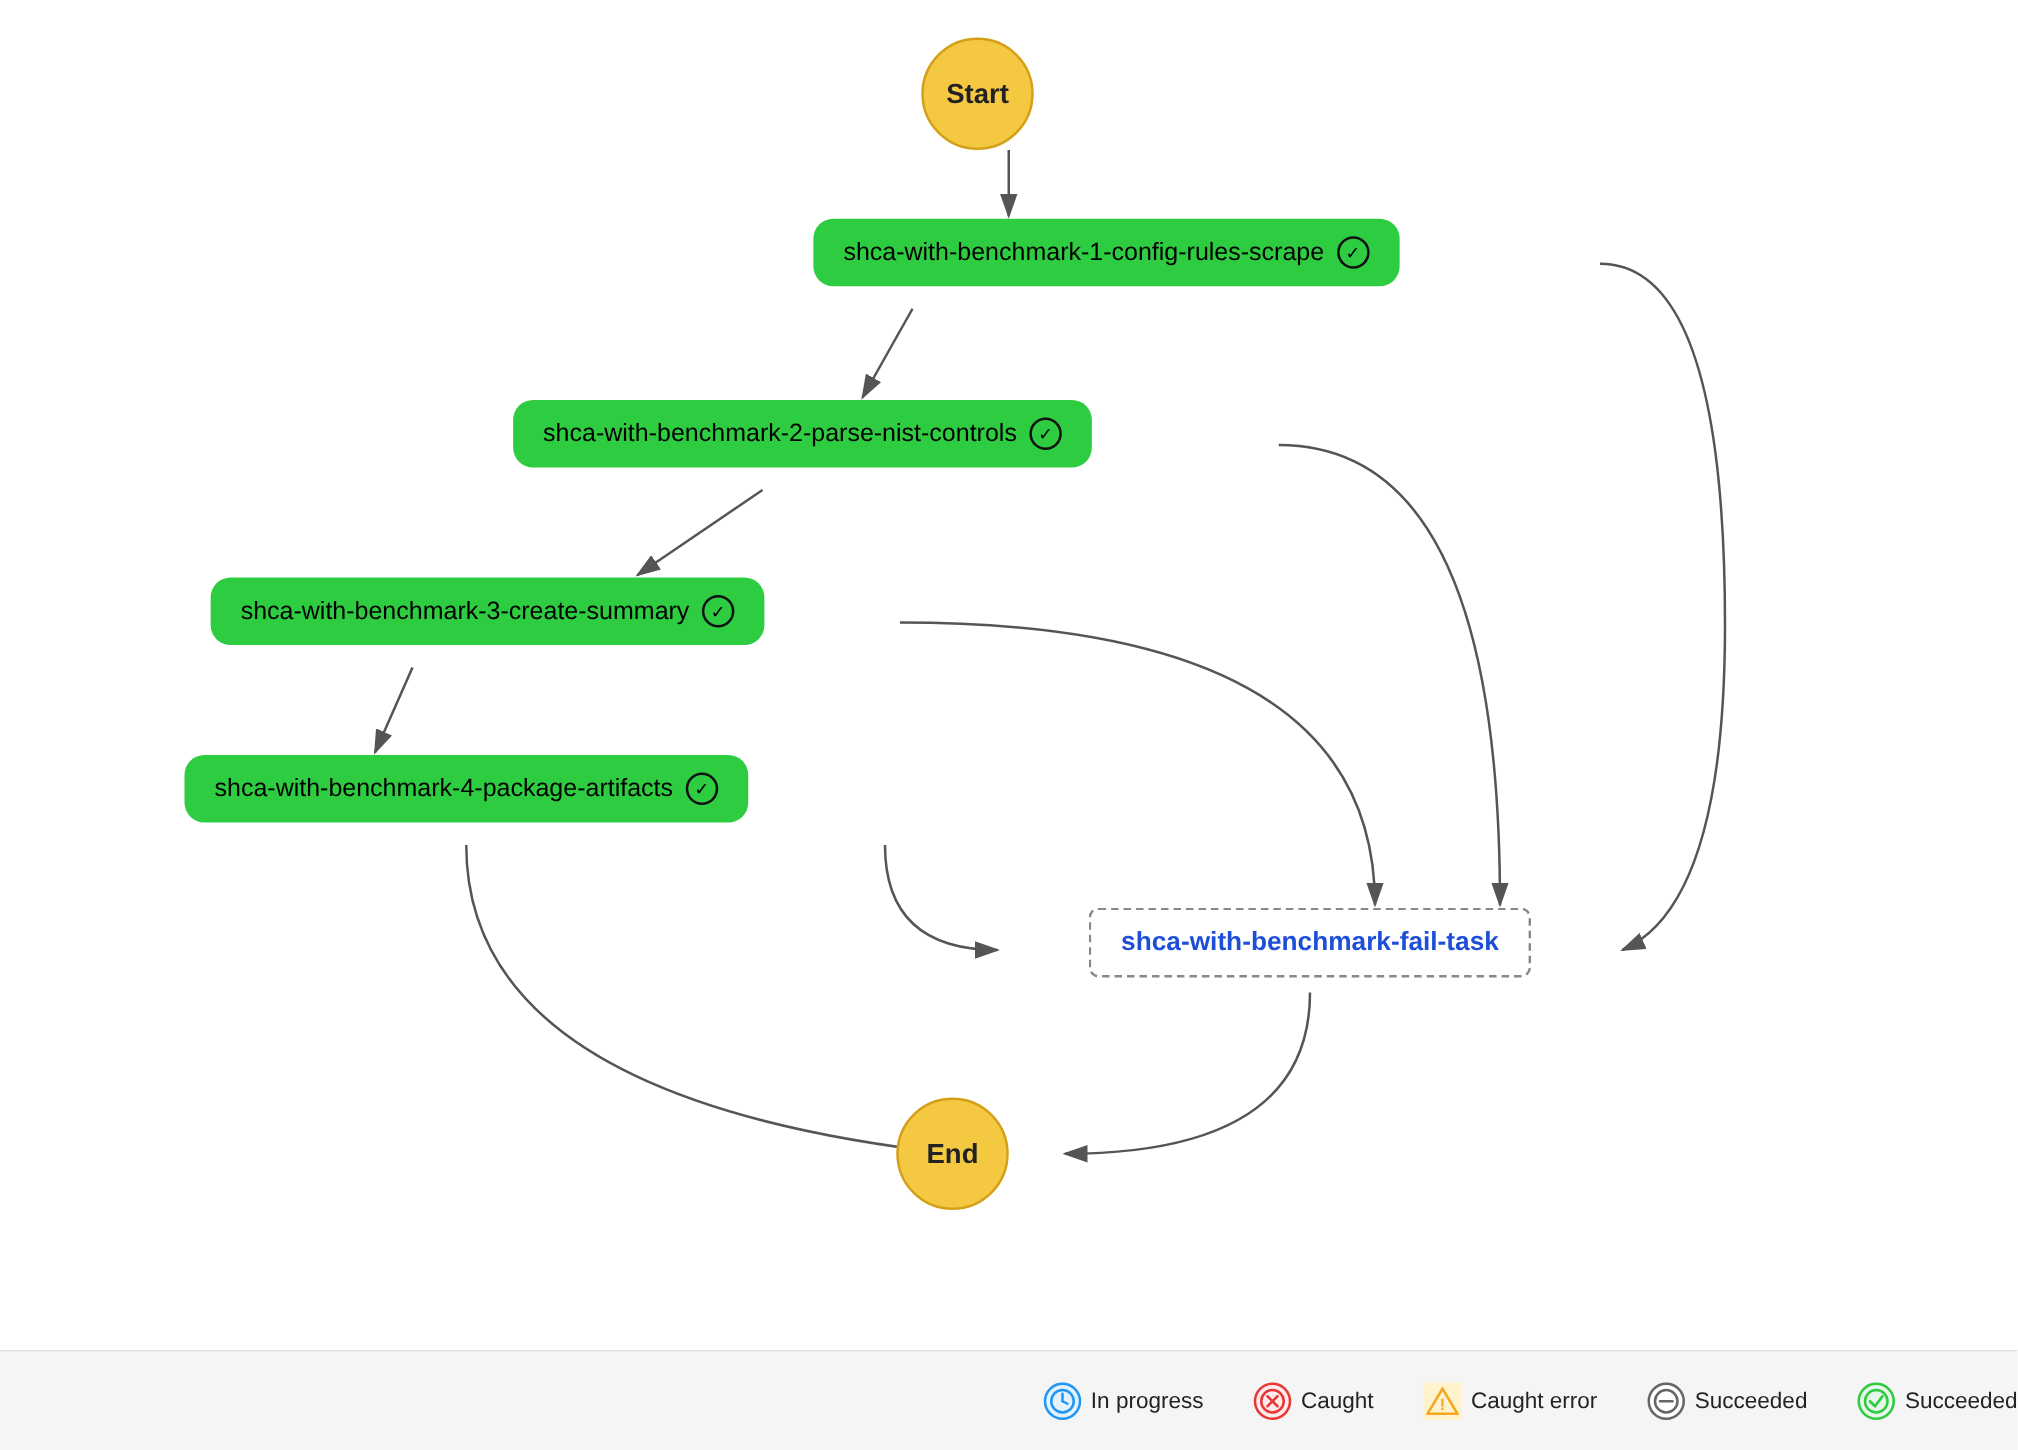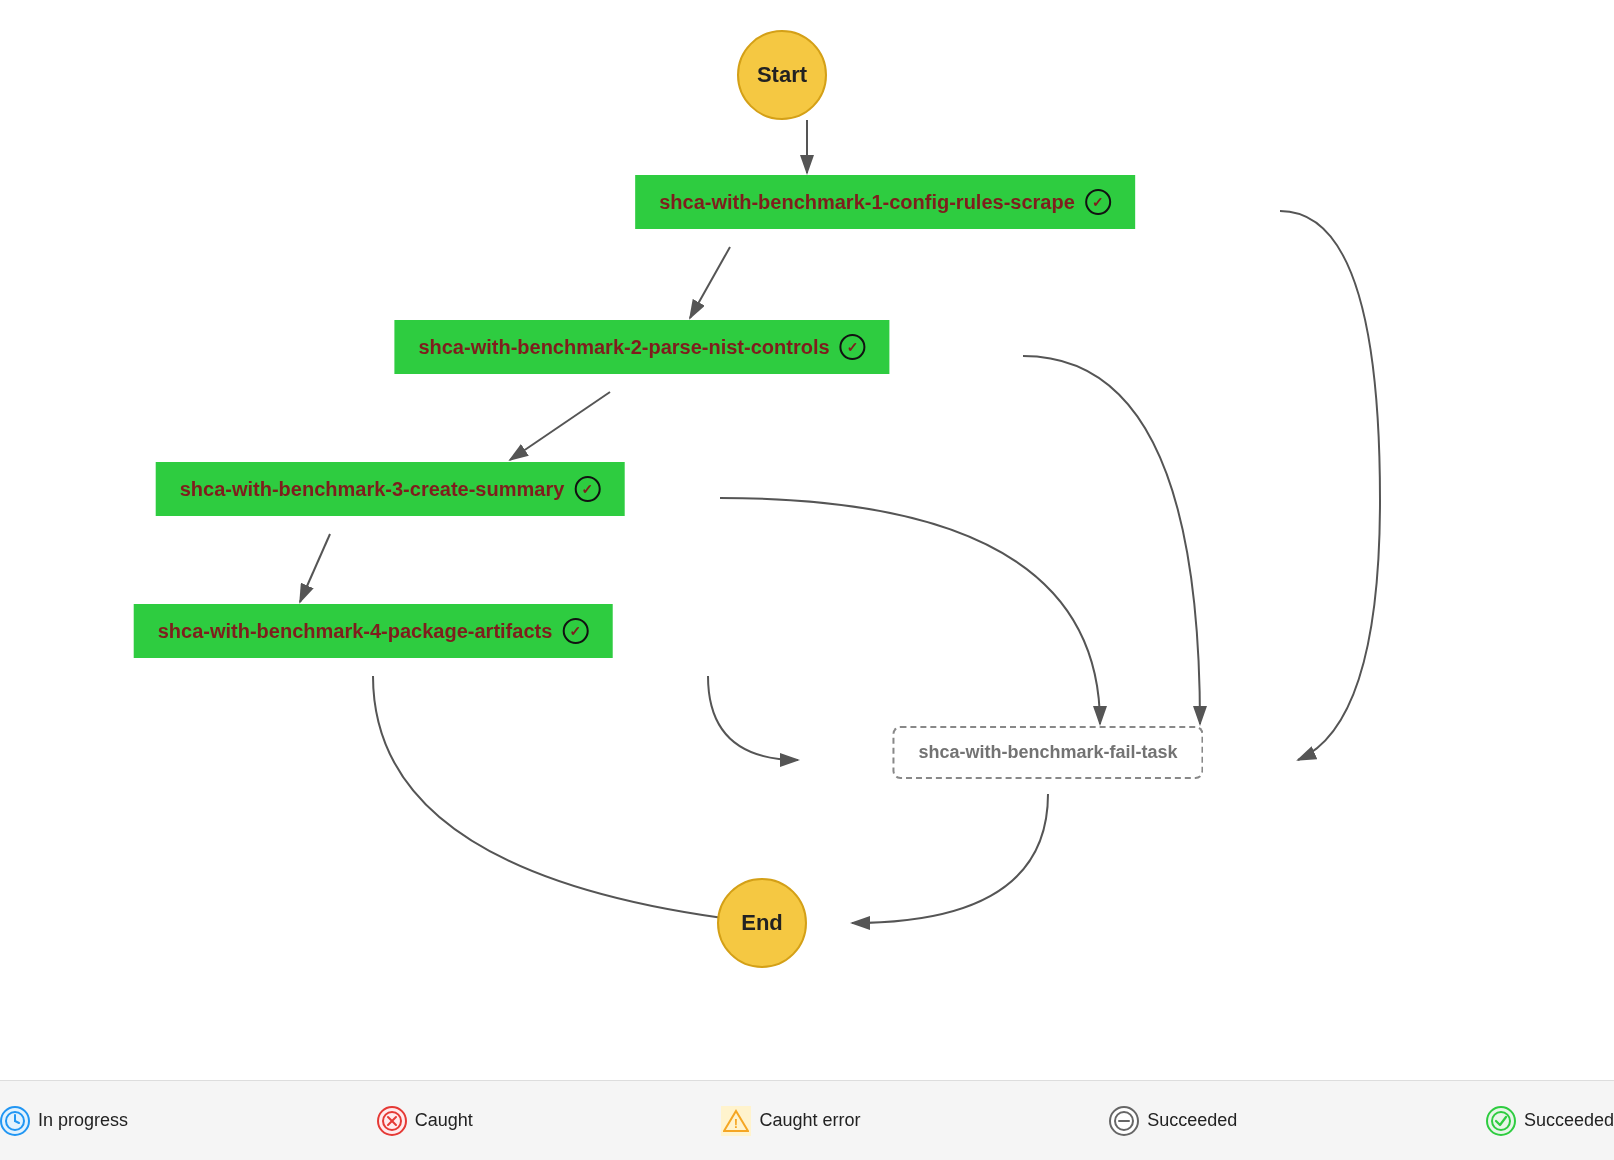--- a/index.html
+++ b/index.html
@@ -43,43 +43,43 @@
       justify-content: center;
       font-size: 22px;
       font-weight: bold;
       color: #222;
       width: 90px;
       height: 90px;
     }
 
     .node-rect {
       background: #2ecc40;
-      border-radius: 0;
+      border-radius: 16px;
       display: flex;
       align-items: center;
       justify-content: center;
       padding: 14px 24px;
       font-size: 20px;
-      font-weight: bold;
-      color: #7f1d1d;
+      font-weight: normal;
+      color: #000000;
       gap: 10px;
       white-space: nowrap;
     }
 
     .node-rect-dashed {
       background: #fff;
       border: 2px dashed #888;
       border-radius: 8px;
       display: flex;
       align-items: center;
       justify-content: center;
       padding: 14px 24px;
-      font-size: 18px;
+      font-size: 21px;
       font-weight: bold;
-      color: #737373;
+      color: #1d4ed8;
       white-space: nowrap;
     }
 
     .check-icon {
       display: inline-flex;
       align-items: center;
       justify-content: center;
       width: 26px;
       height: 26px;
       border-radius: 50%;
@@ -92,21 +92,21 @@
     #legend {
       position: absolute;
       bottom: 0;
       left: 0;
       right: 0;
       height: 80px;
       background: #f5f5f5;
       border-top: 1px solid #ddd;
       display: flex;
       align-items: center;
-      justify-content: space-between;
+      justify-content: flex-end;
       gap: 40px;
     }
 
     .legend-item {
       display: flex;
       align-items: center;
       gap: 8px;
       font-size: 18px;
       color: #222;
     }

